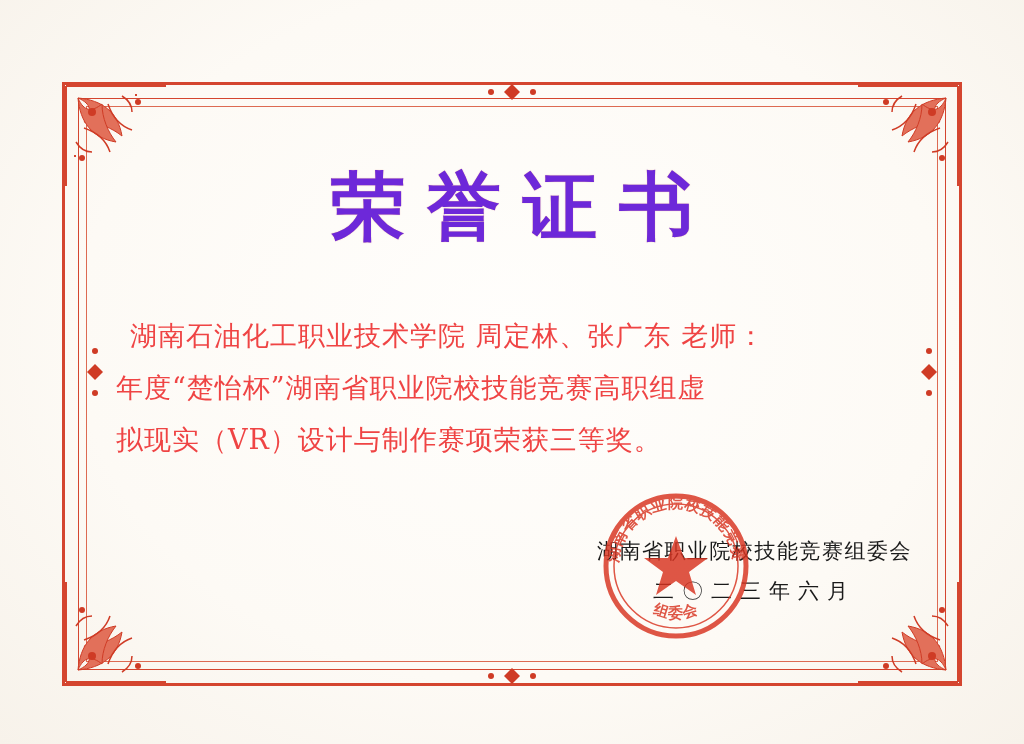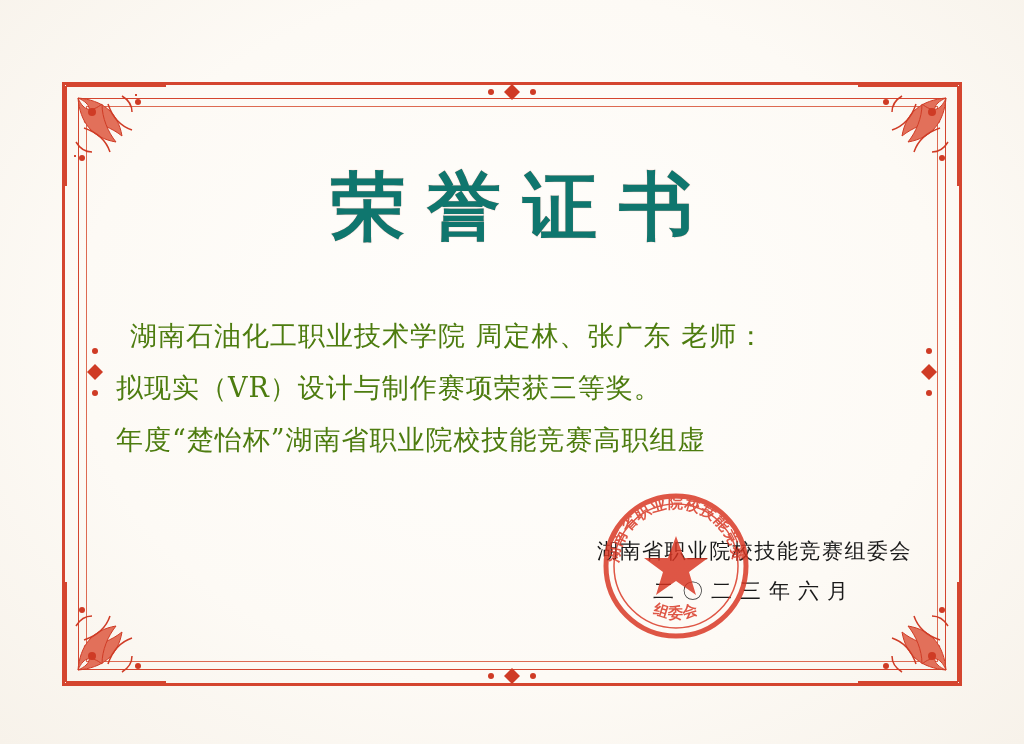--- a/index.html
+++ b/index.html
@@ -86,33 +86,33 @@
   .content {
     position: absolute;
     left: 110px;
     right: 110px;
     top: 130px;
     bottom: 100px;
   }
 
   .title {
     text-align: center;
-    color: #0f766e;
+    color: #6d28d9;
     font-family: "DejaVu Serif", serif;
     font-weight: bold;
     font-size: 74px;
     letter-spacing: 22px;
     margin-top: 28px;
     text-indent: 22px;
     text-shadow: 0 0 1px rgba(207,59,37,0.5);
   }
 
   .body-text {
     margin-top: 52px;
-    color: #4d7c0f;
+    color: #ef4444;
     font-family: "DejaVu Serif", serif;
     font-size: 27px;
     line-height: 1.92;
     text-align: justify;
     letter-spacing: 1px;
     padding: 0 6px;
   }
   .body-text p { margin: 0; }
   .body-line-1 { text-indent: 14px; }
   .body-line-2 { text-indent: 52px; }
@@ -270,22 +270,22 @@
         <circle cx="56" cy="10" r="3"></circle>
       </g>
     </svg>
   </div>
 
   <div class="content">
     <div class="title">荣誉证书</div>
 
     <div class="body-text">
       <p class="body-line-1">湖南石油化工职业技术学院 周定林、张广东 老师：</p>
+      <p>年度“楚怡杯”湖南省职业院校技能竞赛高职组虚</p>
       <p>拟现实（VR）设计与制作赛项荣获三等奖。</p>
-      <p>年度“楚怡杯”湖南省职业院校技能竞赛高职组虚</p>
     </div>
   </div>
 
   <div class="signature">
     <div>湖南省职业院校技能竞赛组委会</div>
     <div class="sig-date">二〇二三年六月</div>
   </div>
 
   <div class="seal">
     <svg width="152" height="152" viewBox="0 0 152 152">

